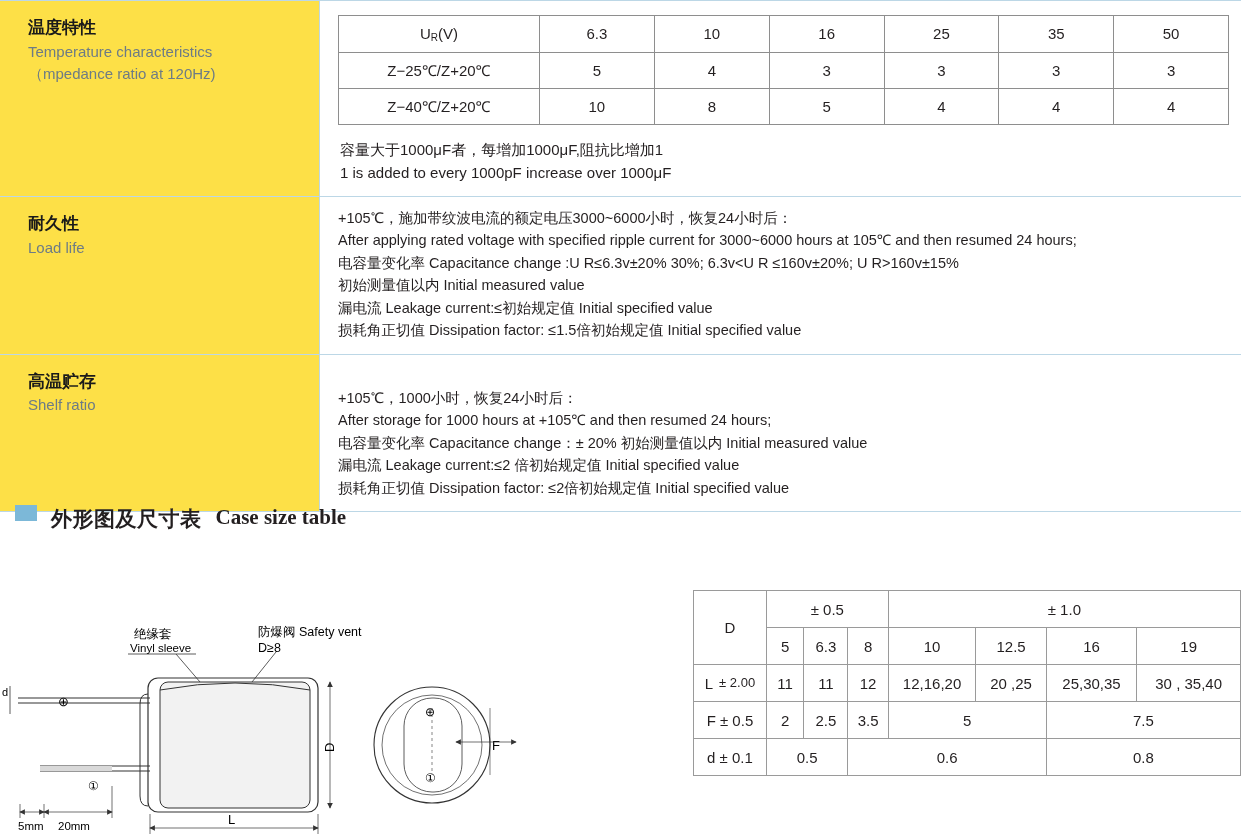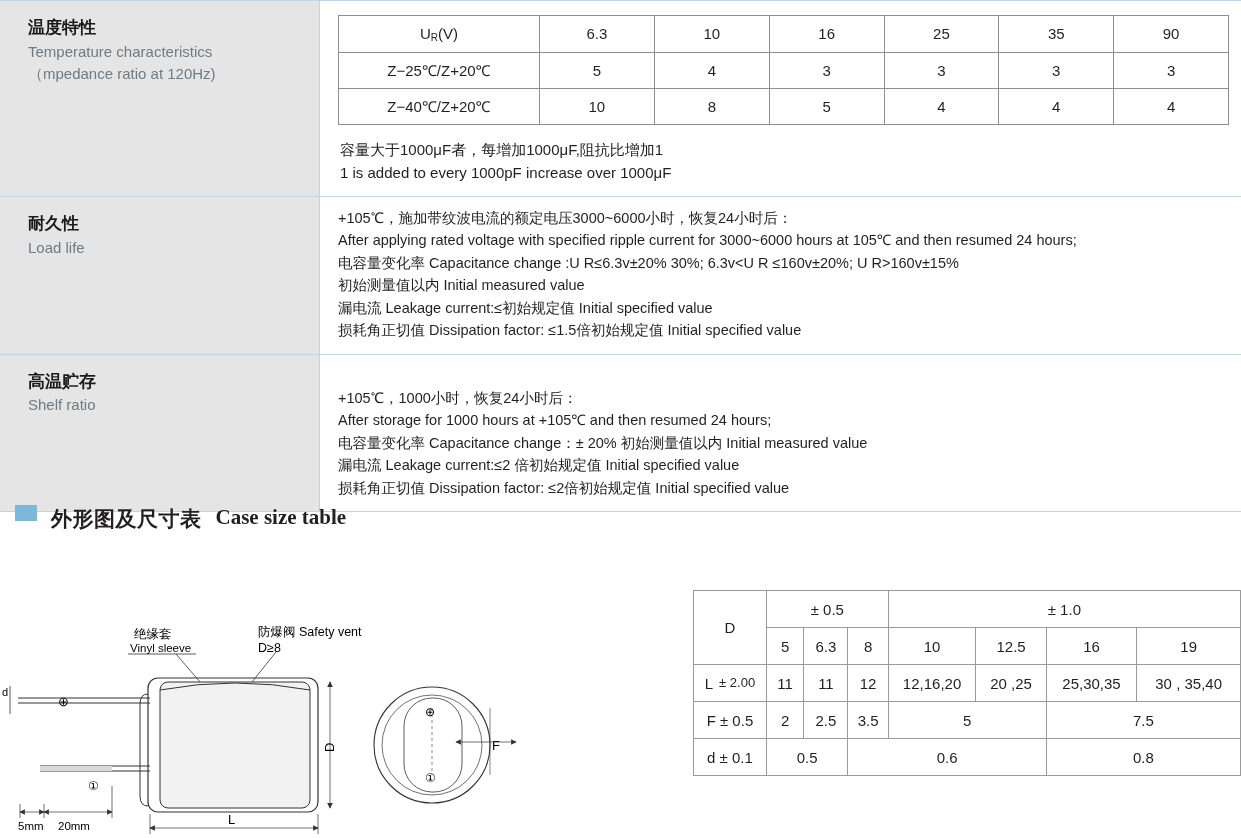--- a/index.html
+++ b/index.html
@@ -25,21 +25,21 @@
   }
   .spec-row {
     display: flex;
     align-items: stretch;
     border-bottom: 1px solid #bcd7e6;
   }
   .spec-row.first { border-top: 1px solid #bcd7e6; }
   .spec-label {
     width: 320px;
     min-width: 320px;
-    background: #e5e5e5;
+    background: #fde047;
     border-right: 1px solid #bcd7e6;
     padding: 14px 0 14px 28px;
     box-sizing: border-box;
   }
   .spec-label .cn {
     font-size: 17px;
     font-weight: bold;
     color: #1a1a1a;
     line-height: 1.5;
   }
@@ -168,21 +168,21 @@
         <tbody>
             <tr>
           <td class="hdr-label">
             <span>U</span><sub class="small">R</sub><span>(V)</span>
           </td>
           <td class="val">6.3</td>
           <td class="val">10</td>
           <td class="val">16</td>
           <td class="val">25</td>
           <td class="val">35</td>
-          <td class="val">90</td>
+          <td class="val">50</td>
         </tr>
         <tr>
           <td class="hdr-label">Z−25℃/Z+20℃</td>
           <td class="val">5</td>
           <td class="val">4</td>
           <td class="val">3</td>
           <td class="val">3</td>
           <td class="val">3</td>
           <td class="val">3</td>
         </tr>

